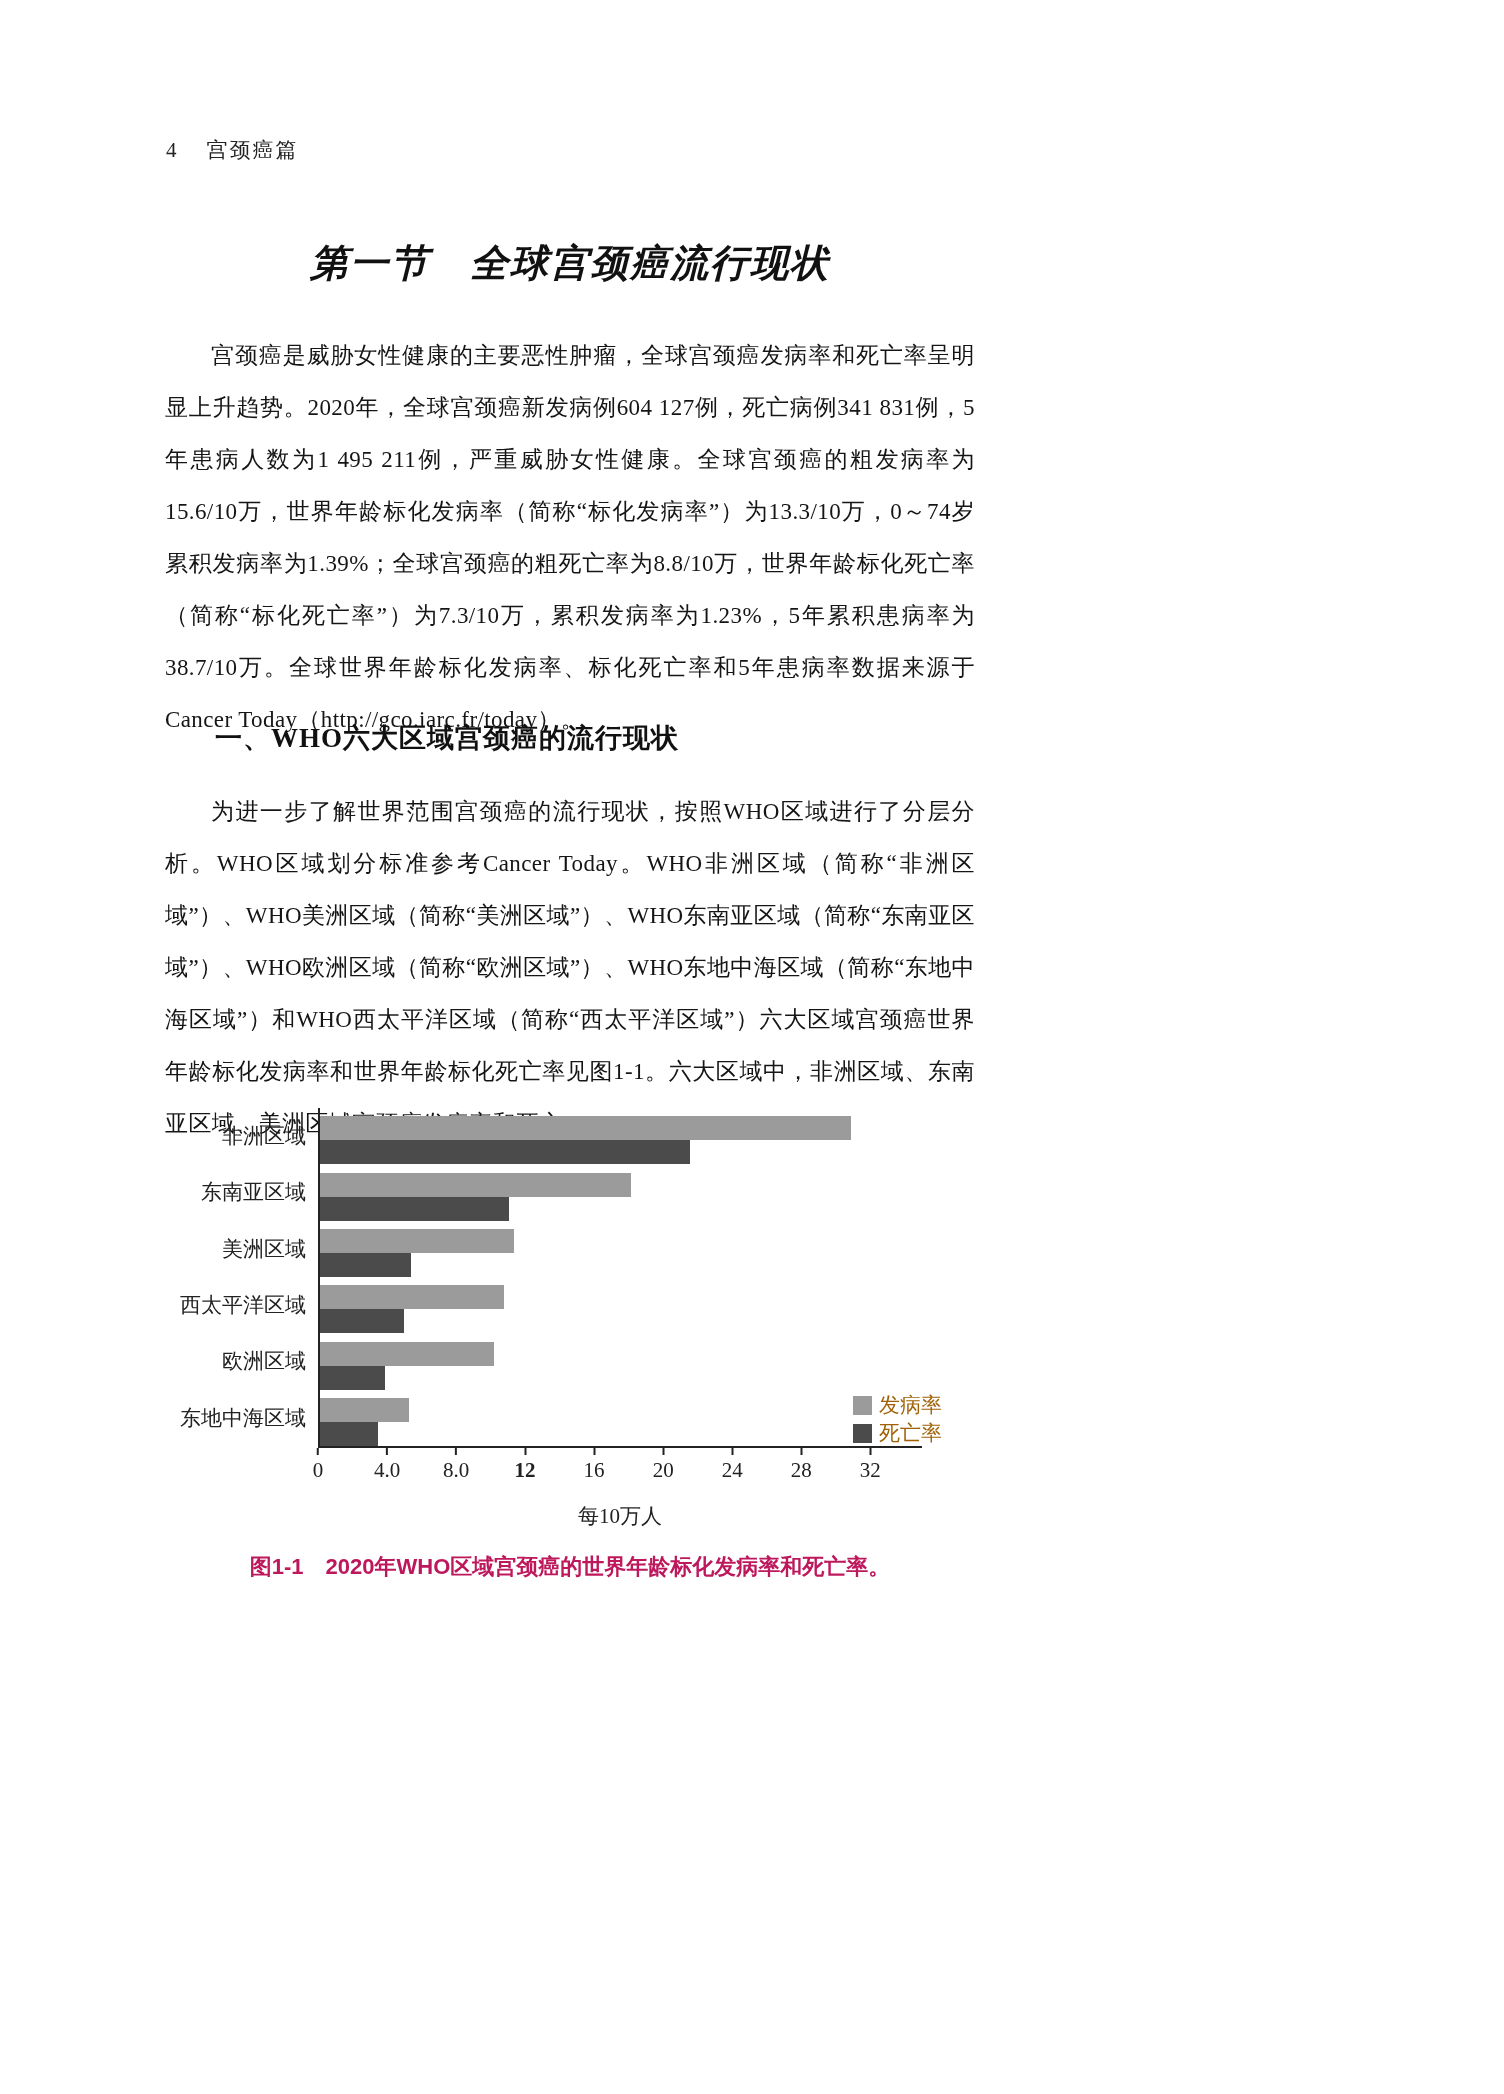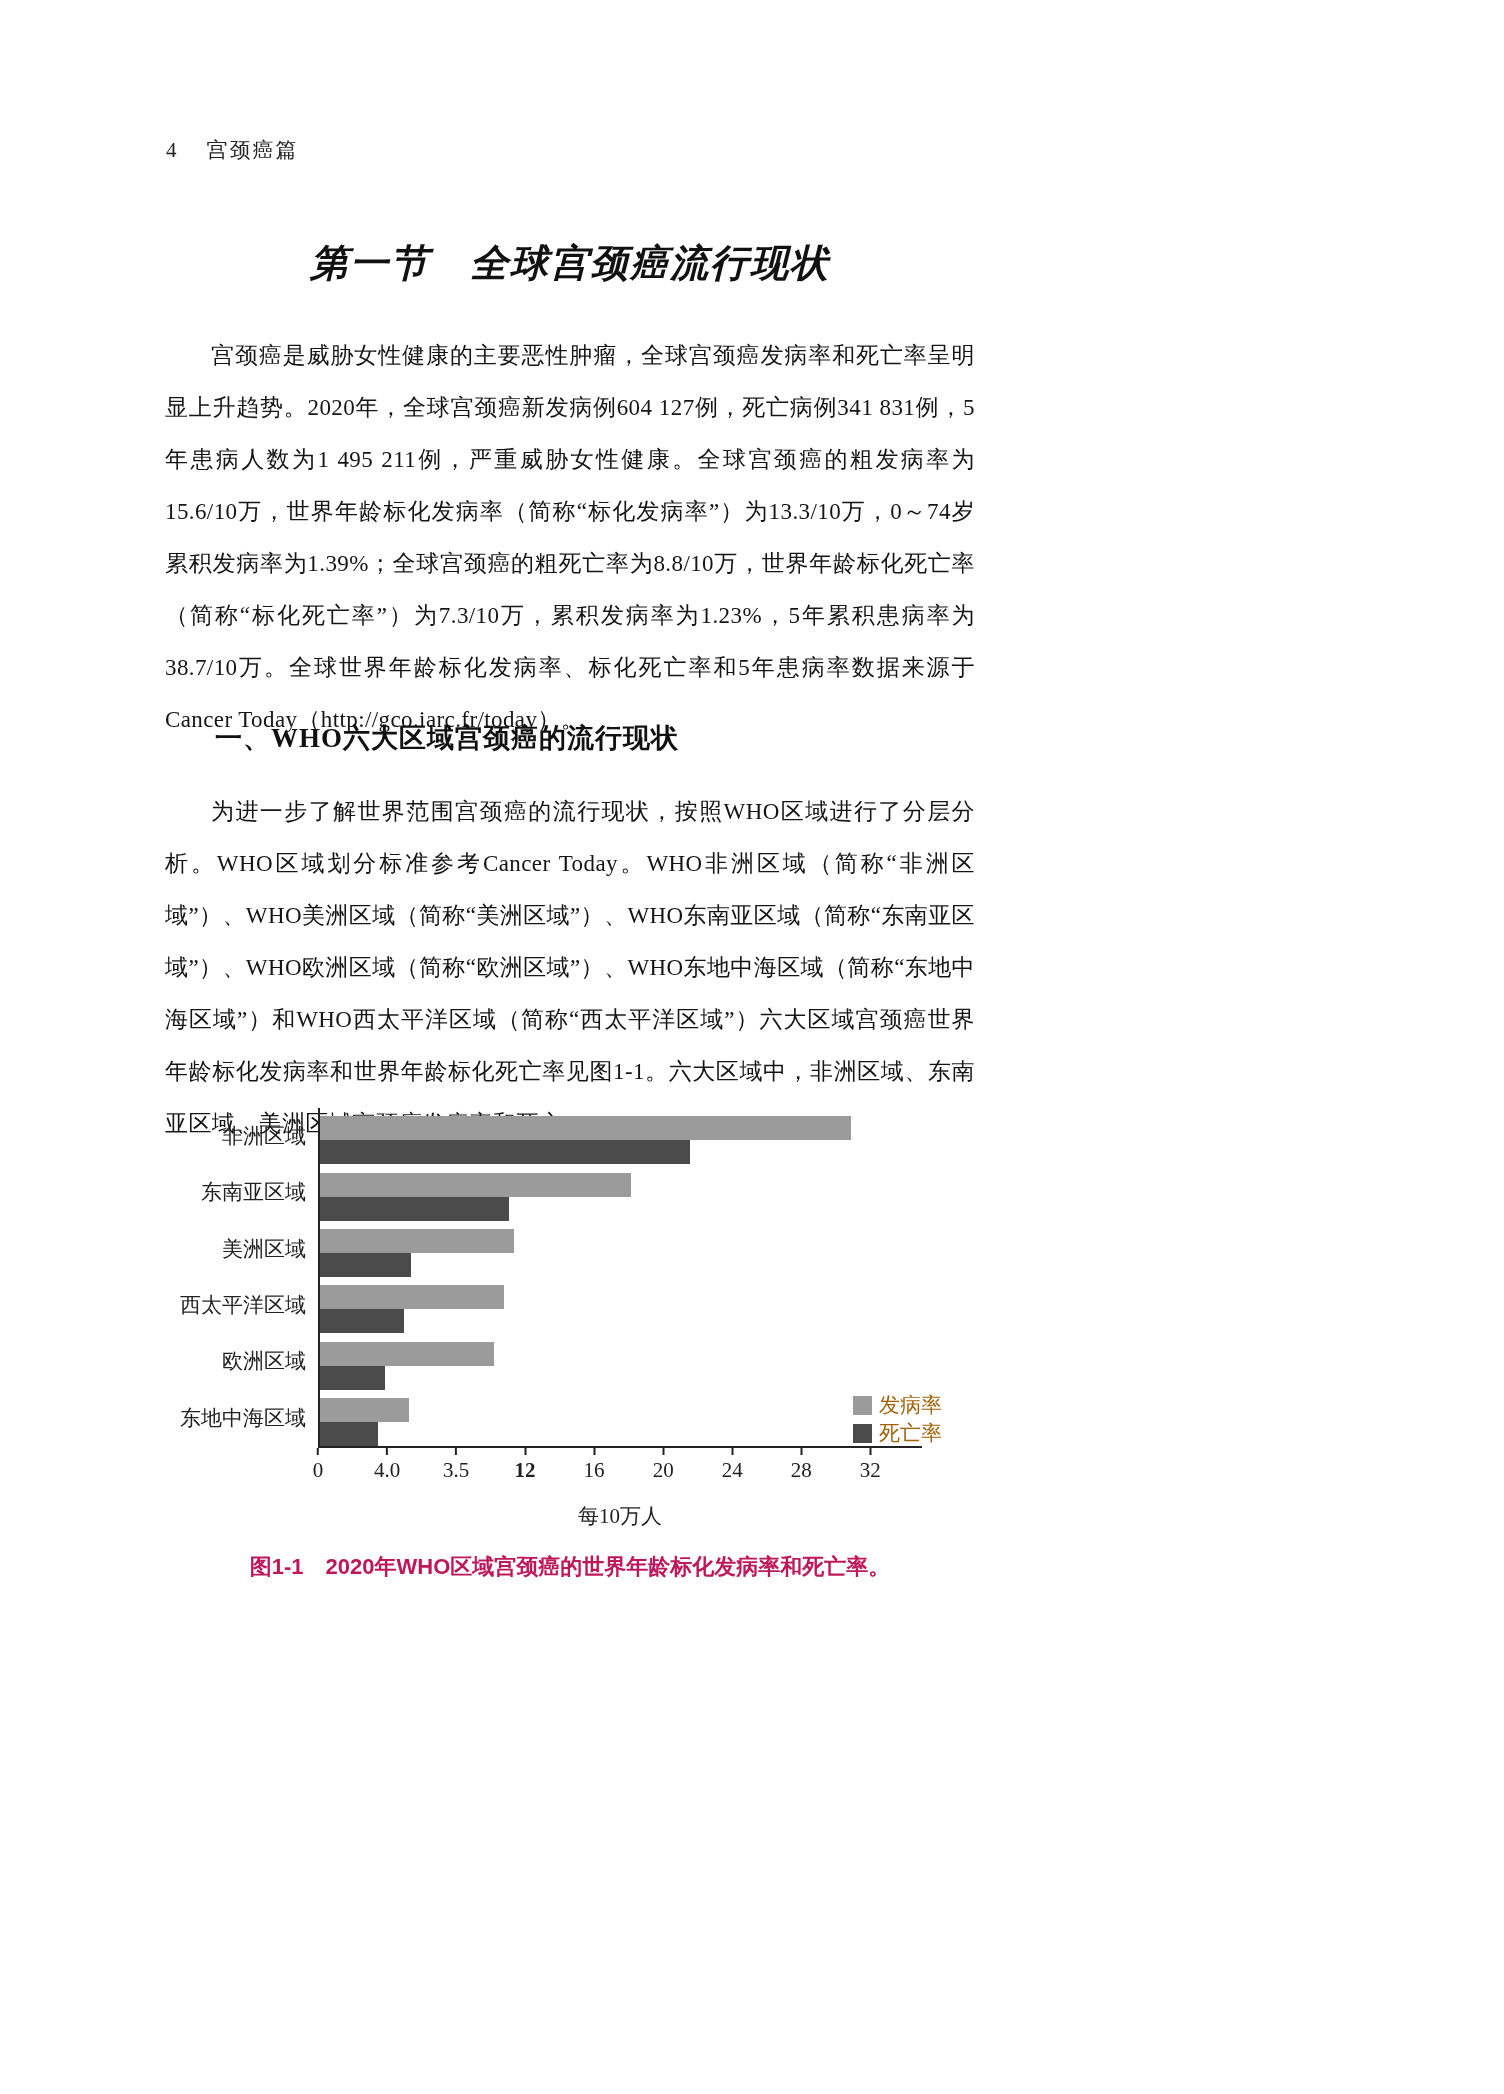--- a/index.html
+++ b/index.html
@@ -191,21 +191,21 @@
         <div class="tick" style="left: 0%;">
           <div class="tick-mark"></div>
           <div class="tick-label">0</div>
         </div>
         <div class="tick" style="left: 11.4286%;">
           <div class="tick-mark"></div>
           <div class="tick-label">4.0</div>
         </div>
         <div class="tick" style="left: 22.8571%;">
           <div class="tick-mark"></div>
-          <div class="tick-label">3.5</div>
+          <div class="tick-label">8.0</div>
         </div>
         <div class="tick" style="left: 34.2857%; font-weight: bold;">
           <div class="tick-mark"></div>
           <div class="tick-label">12</div>
         </div>
         <div class="tick" style="left: 45.7143%;">
           <div class="tick-mark"></div>
           <div class="tick-label">16</div>
         </div>
         <div class="tick" style="left: 57.1429%;">

